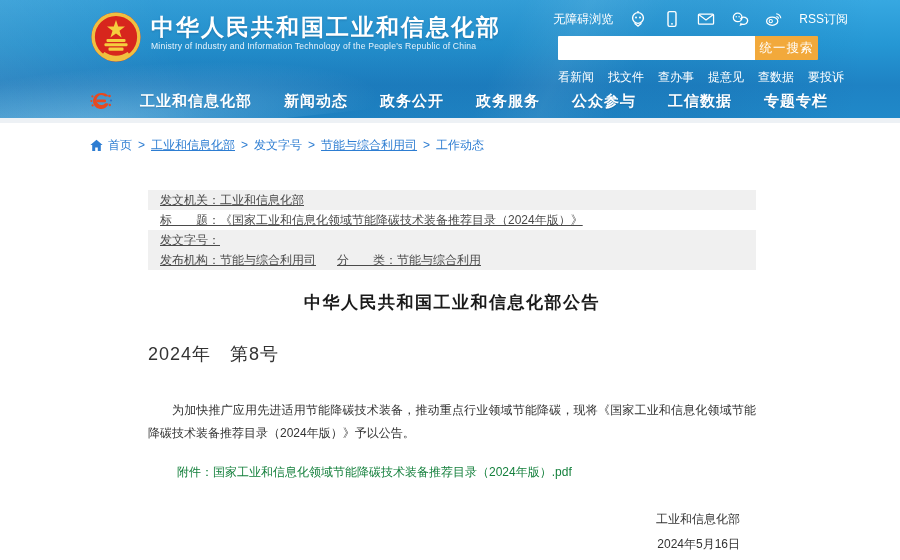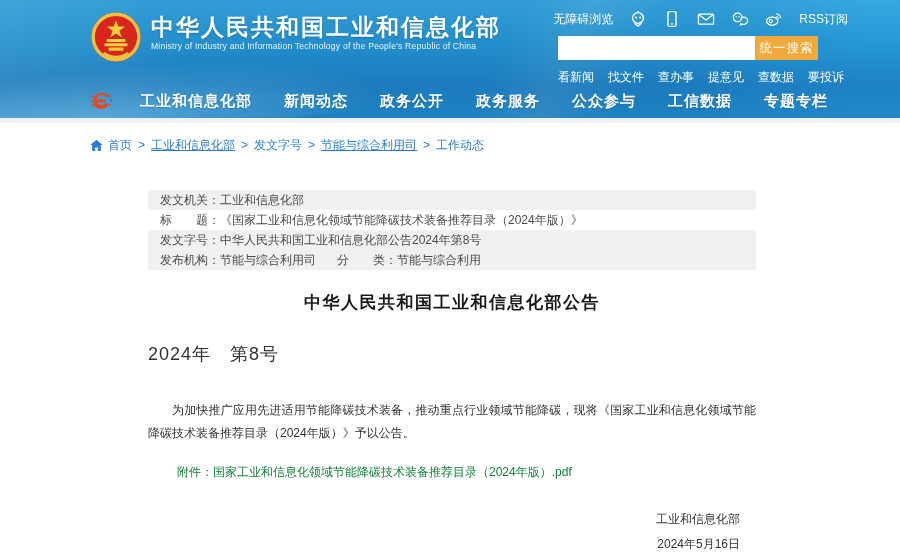--- a/index.html
+++ b/index.html
@@ -66,21 +66,21 @@
 
   .breadcrumb{ margin:14px 0 0 90px; display:flex; align-items:center; font-size:12px; color:#2d7dd2; height:16px; }
   .breadcrumb .home-ico{ width:13px; height:13px; margin-right:5px; }
   .breadcrumb .bc-link{ color:#2d7dd2; cursor:pointer; white-space:nowrap; }
   .breadcrumb .bc-link.u{ text-decoration:underline; }
   .breadcrumb .bc-sep{ margin:0 6px; color:#2d7dd2; }
 
   .doc{ margin-left:148px; width:608px; }
 
   .meta-table{ margin-top:37px; font-size:12px; color:#4a4a4a; }
-  .meta-row{ height:20px; display:flex; align-items:center; padding-left:12px; background:#fff; }
+  .meta-row{ height:20px; display:flex; align-items:center; padding-left:12px; background:#fff;text-decoration:underline; }
   .meta-row.alt{ background:#f0f0f0; }
   .meta-cell{ display:flex; align-items:center; white-space:nowrap; }
   .meta-cell.wide{ width:177px; }
   .meta-label{ color:#4a4a4a; }
   .meta-value{ color:#4a4a4a; }
 
   .art-title{ margin-top:21px; text-align:center; font-size:17px; font-weight:bold; color:#1a1a1a; letter-spacing:1.5px; line-height:24px; }
   .art-issue{ margin-top:27px; font-size:18px; color:#333; letter-spacing:1px; }
   .art-body{ margin-top:33px; font-size:12px; line-height:23px; color:#333; text-align:justify; }
   .art-body p{ text-indent:2em; }
@@ -228,21 +228,20 @@
         </div>
         <div class="meta-row">
           <div class="meta-cell">
             <span class="meta-label">标　　题：</span>
             <span class="meta-value">《国家工业和信息化领域节能降碳技术装备推荐目录（2024年版）》</span>
           </div>
         </div>
         <div class="meta-row alt">
           <div class="meta-cell">
             <span class="meta-label">发文字号：</span>
-            <span class="meta-value">中华人民共和国工业和信息化部公告2024年第8号</span>
           </div>
         </div>
         <div class="meta-row alt">
           <div class="meta-cell wide">
             <span class="meta-label">发布机构：</span>
             <span class="meta-value">节能与综合利用司</span>
           </div>
           <div class="meta-cell">
             <span class="meta-label">分　　类：</span>
             <span class="meta-value">节能与综合利用</span>

